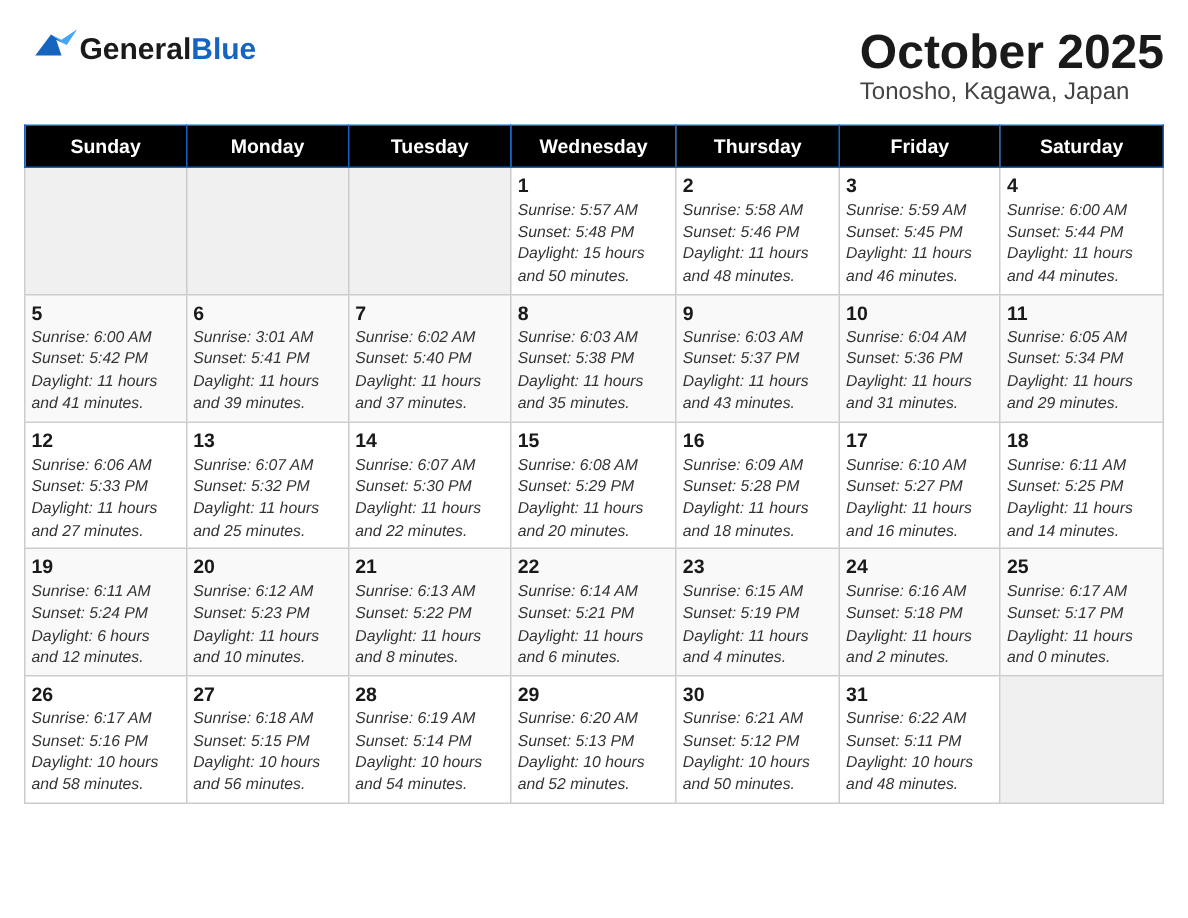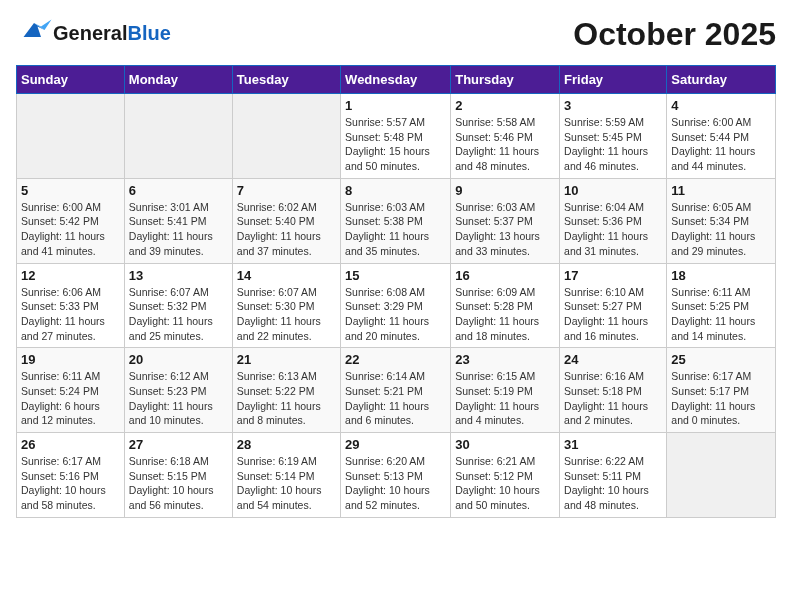--- a/index.html
+++ b/index.html
@@ -38,24 +38,24 @@
       font-size: 16px;
       font-weight: normal;
       color: #444;
     }
     table {
       width: 100%;
       border-collapse: collapse;
       font-size: 11px;
     }
     thead tr th {
-      background-color: #4c1d95;
+      background-color: #000000;
       color: #fff;
       padding: 6px 4px;
-      text-align: left;
+      text-align: center;
       font-size: 13px;
       font-weight: bold;
       border: 1px solid #1565c0;
     }
     tbody tr td {
       border: 1px solid #ccc;
       padding: 4px 4px;
       vertical-align: top;
       width: 113px;
       min-height: 80px;
@@ -69,20 +69,21 @@
       font-size: 13px;
       font-weight: bold;
       color: #1a1a1a;
       display: block;
       margin-bottom: 2px;
     }
     .day-info {
       color: #333;
       font-size: 10.5px;
       line-height: 1.4;
+      font-style: italic;
     }
     .empty-cell {
       background: #f0f0f0 !important;
     }
     tbody tr td.empty-cell {
       background: #f0f0f0;
     }
   </style>
 </head>
 <body>
@@ -94,20 +95,21 @@
       <polygon points="25,10 40,20 50,5 35,15" fill="#42a5f5"></polygon>
     </svg>
     <div>
       <div style="font-size:20px;font-weight:bold;line-height:1.1;">
         <span style="color:#1a1a1a;">General</span><span style="color:#1565c0;">Blue</span>
       </div>
     </div>
   </div>
   <div class="title-block">
     <h1>October 2025</h1>
+    <h2>Tonosho, Kagawa, Japan</h2>
   </div>
 </div>
 
 <table>
   <thead>
     <tr>
     <th>Sunday</th>
         <th>Monday</th>
         <th>Tuesday</th>
         <th>Wednesday</th>
@@ -150,21 +152,21 @@
         <td>
           <span class="day-number">7</span>
           <div class="day-info"><span>Sunrise: 6:02 AM</span><br><span>Sunset: 5:40 PM</span><br><span>Daylight: 11 hours and 37 minutes.</span></div>
         </td>
         <td>
           <span class="day-number">8</span>
           <div class="day-info"><span>Sunrise: 6:03 AM</span><br><span>Sunset: 5:38 PM</span><br><span>Daylight: 11 hours and 35 minutes.</span></div>
         </td>
         <td>
           <span class="day-number">9</span>
-          <div class="day-info"><span>Sunrise: 6:03 AM</span><br><span>Sunset: 5:37 PM</span><br><span>Daylight: 13 hours and 33 minutes.</span></div>
+          <div class="day-info"><span>Sunrise: 6:03 AM</span><br><span>Sunset: 5:37 PM</span><br><span>Daylight: 11 hours and 43 minutes.</span></div>
         </td>
         <td>
           <span class="day-number">10</span>
           <div class="day-info"><span>Sunrise: 6:04 AM</span><br><span>Sunset: 5:36 PM</span><br><span>Daylight: 11 hours and 31 minutes.</span></div>
         </td>
         <td>
           <span class="day-number">11</span>
           <div class="day-info"><span>Sunrise: 6:05 AM</span><br><span>Sunset: 5:34 PM</span><br><span>Daylight: 11 hours and 29 minutes.</span></div>
         </td>
       </tr>
@@ -176,21 +178,21 @@
         <td>
           <span class="day-number">13</span>
           <div class="day-info"><span>Sunrise: 6:07 AM</span><br><span>Sunset: 5:32 PM</span><br><span>Daylight: 11 hours and 25 minutes.</span></div>
         </td>
         <td>
           <span class="day-number">14</span>
           <div class="day-info"><span>Sunrise: 6:07 AM</span><br><span>Sunset: 5:30 PM</span><br><span>Daylight: 11 hours and 22 minutes.</span></div>
         </td>
         <td>
           <span class="day-number">15</span>
-          <div class="day-info"><span>Sunrise: 6:08 AM</span><br><span>Sunset: 3:29 PM</span><br><span>Daylight: 11 hours and 20 minutes.</span></div>
+          <div class="day-info"><span>Sunrise: 6:08 AM</span><br><span>Sunset: 5:29 PM</span><br><span>Daylight: 11 hours and 20 minutes.</span></div>
         </td>
         <td>
           <span class="day-number">16</span>
           <div class="day-info"><span>Sunrise: 6:09 AM</span><br><span>Sunset: 5:28 PM</span><br><span>Daylight: 11 hours and 18 minutes.</span></div>
         </td>
         <td>
           <span class="day-number">17</span>
           <div class="day-info"><span>Sunrise: 6:10 AM</span><br><span>Sunset: 5:27 PM</span><br><span>Daylight: 11 hours and 16 minutes.</span></div>
         </td>
         <td>

